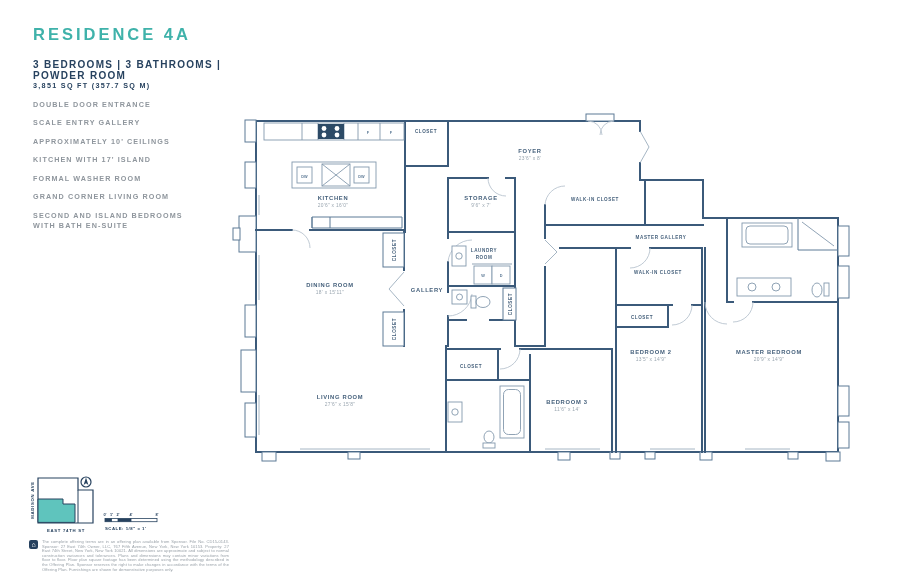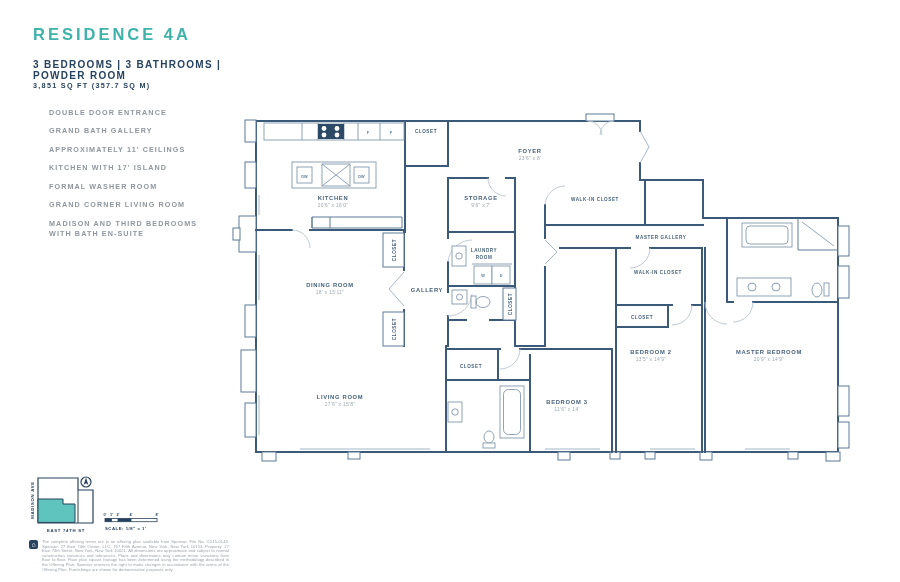--- a/index.html
+++ b/index.html
@@ -5,21 +5,21 @@
   html,body{margin:0;padding:0;}
   body{width:900px;height:582px;background:#ffffff;overflow:hidden;position:relative;
        font-family:"Liberation Sans", sans-serif;}
   .page{position:absolute;inset:0;}
 
   
   .info{position:absolute;left:33px;top:25px;width:215px;}
   .title{color:#3fb2aa;font-size:16.5px;font-weight:700;letter-spacing:3px;margin:0 0 16px 0;}
   .specs{color:#27425f;font-size:10px;font-weight:700;letter-spacing:1.3px;line-height:10.5px;}
   .area{color:#27425f;font-size:7.2px;font-weight:700;letter-spacing:1.3px;line-height:10.5px;margin-bottom:8px;}
-  ul.features{list-style:none;margin:16px;padding:0;}
+  ul.features{list-style:none;margin:0;padding:0;}
   ul.features li{color:#8f969d;font-size:7.2px;font-weight:600;letter-spacing:1.1px;
        line-height:9.6px;margin-bottom:9px;white-space:pre-line;}
 
   
   svg{position:absolute;left:0;top:0;}
   .w2{stroke:#3b5a7a;stroke-width:2;fill:none;stroke-linecap:square;}
   .w1{stroke:#5d7a96;stroke-width:1;fill:#ffffff;}
   .l1{stroke:#5d7a96;stroke-width:1;fill:none;}
   .fx{stroke:#8399ad;stroke-width:0.9;fill:#ffffff;}
   .fxl{stroke:#8399ad;stroke-width:0.9;fill:none;}
@@ -44,26 +44,26 @@
 <body>
 
 <div class="page">
 
   <div class="info">
     <h1 class="title">RESIDENCE 4A</h1>
     <div class="specs">3 BEDROOMS  |  3 BATHROOMS  |  POWDER ROOM</div>
     <div class="area">3,851 SQ FT (357.7 SQ M)</div>
     <ul class="features">
       <li>DOUBLE DOOR ENTRANCE</li>
-      <li>GRAND BATH GALLERY</li>
-      <li>APPROXIMATELY 11' CEILINGS</li>
+      <li>SCALE ENTRY GALLERY</li>
+      <li>APPROXIMATELY 10' CEILINGS</li>
       <li>KITCHEN WITH 17' ISLAND</li>
       <li>FORMAL WASHER ROOM</li>
       <li>GRAND CORNER LIVING ROOM</li>
-      <li>MADISON AND THIRD BEDROOMS
+      <li>SECOND AND ISLAND BEDROOMS
 WITH BATH EN-SUITE</li>
     </ul>
   </div>
 
   <svg width="900" height="582" viewBox="0 0 900 582">
 
     <g>
       <path class="w2" d="M640,131 V121 H256 V452 H838 V218 H703 V180 H640 V163"></path>
 
       <rect class="w1" x="586" y="114" width="28" height="7"></rect>

